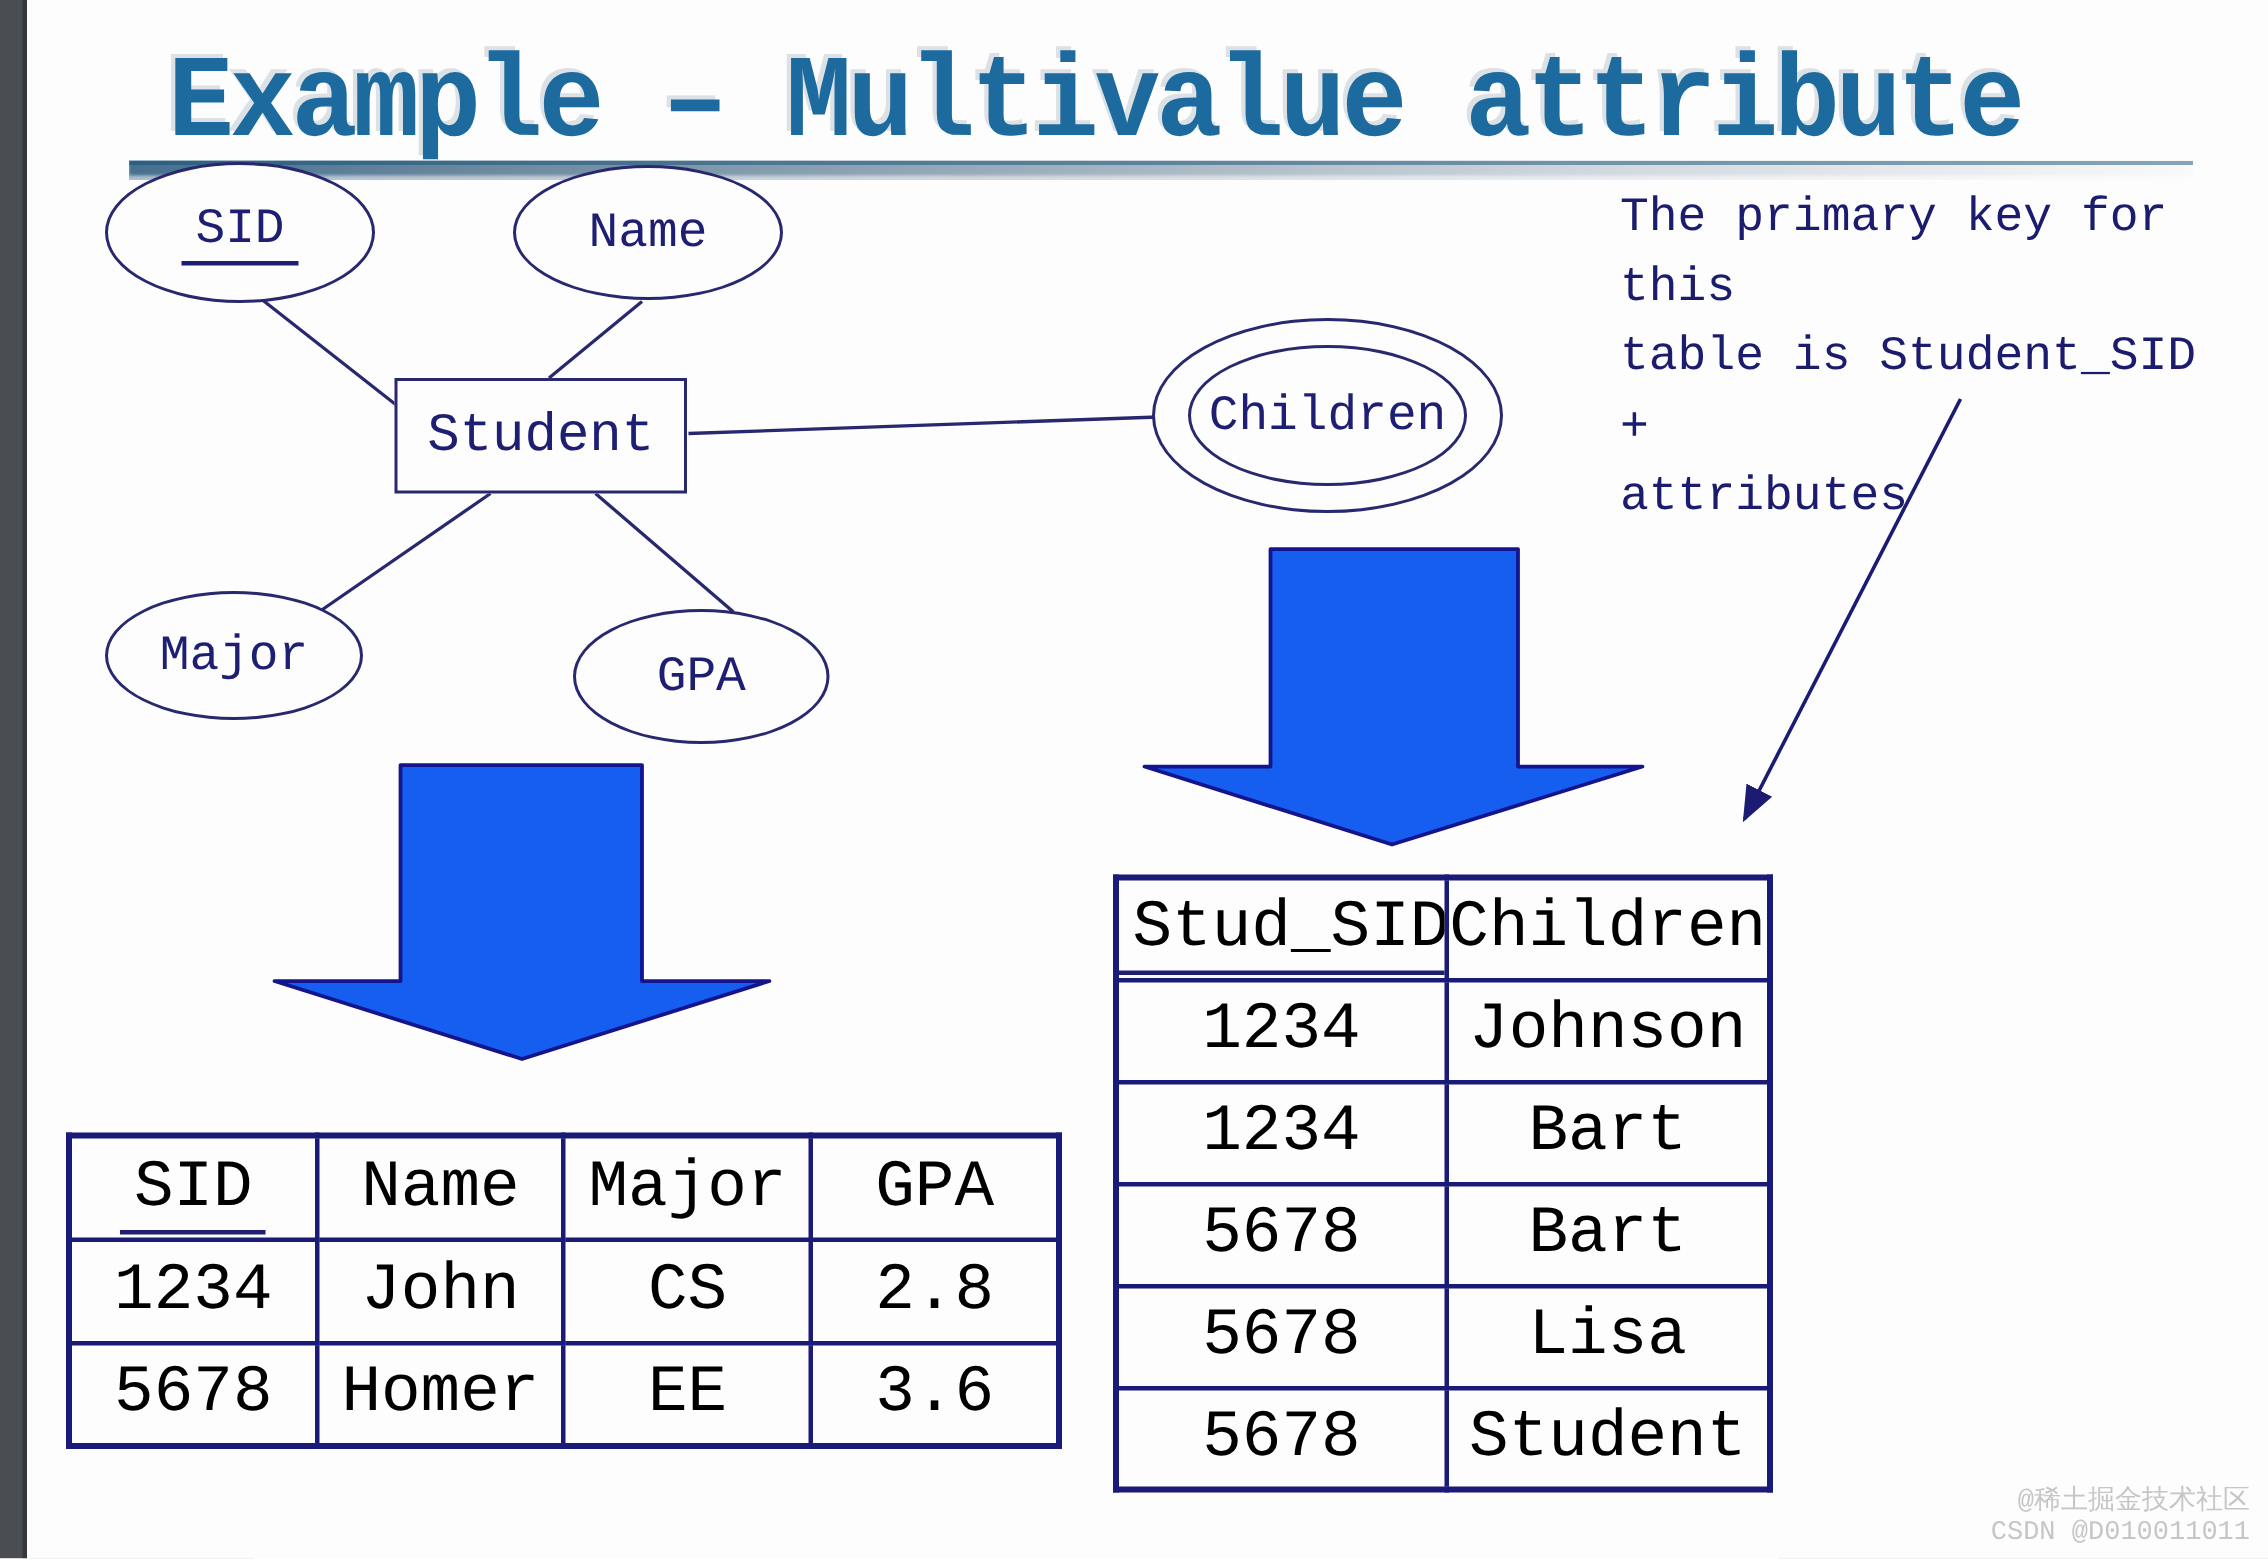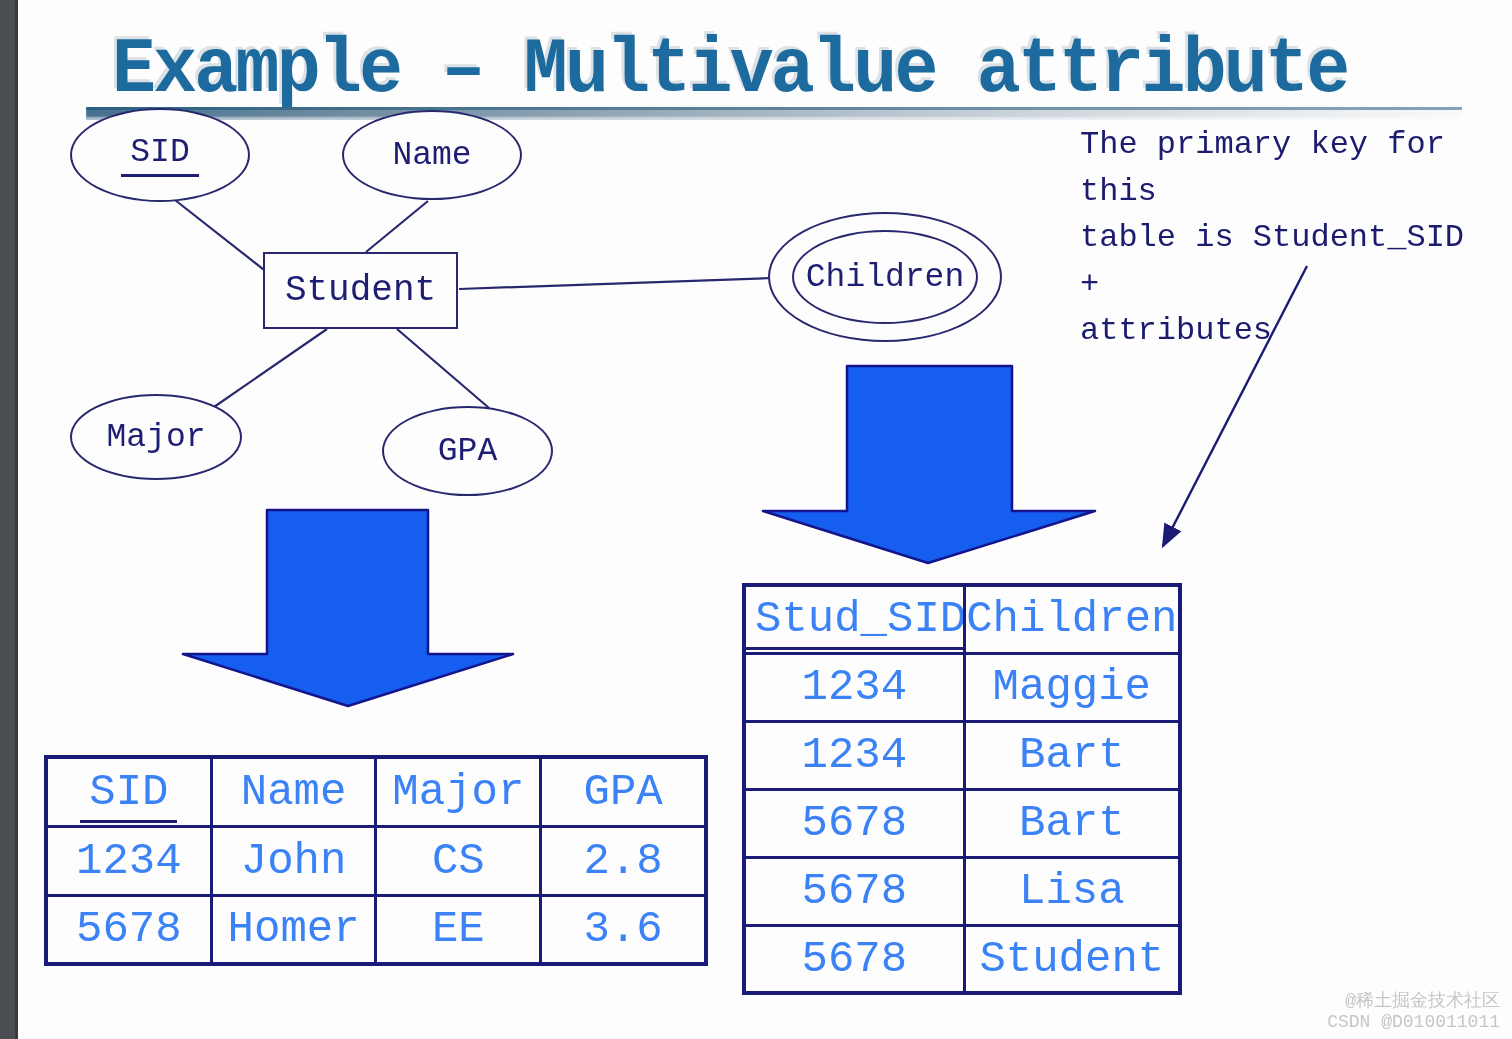--- a/index.html
+++ b/index.html
@@ -39,21 +39,21 @@
     font-size:36px;color:#1e1e72;
   }
   .key-underline{border-bottom:3px solid #1e1e72;padding:0 9px 3px 9px;}
   .annotation{
     position:absolute;left:1080px;top:122px;width:410px;
     font-size:32px;line-height:46.5px;color:#1c1c6e;
   }
   .annotation span{display:block;}
   table.rel{
     position:absolute;border-collapse:collapse;table-layout:fixed;
-    background:#fdfdfe;color:#3b82f6;text-align:center;
+    background:#fdfdfe;color:#000000;text-align:center;
     border:4px solid #1a1a78;font-size:44px;
   }
   table.rel th,table.rel td{
     border:3px solid #1a1a78;font-weight:normal;padding:0;
     overflow:hidden;white-space:nowrap;
   }
   table.student{left:44px;top:755px;width:664px;}
   table.student tr{height:69px;}
   table.children{left:742px;top:583px;width:440px;}
   table.children tr{height:68px;}
@@ -146,21 +146,21 @@
   <table class="rel children">
     <thead>
       <tr>
         <th style="width:50.5%"><span class="key-underline">Stud_SID</span></th>
         <th style="width:49.5%">Children</th>
       </tr>
     </thead>
     <tbody>
       <tr>
         <td>1234</td>
-        <td>Maggie</td>
+        <td>Johnson</td>
       </tr>
       <tr>
         <td>1234</td>
         <td>Bart</td>
       </tr>
       <tr>
         <td>5678</td>
         <td>Bart</td>
       </tr>
       <tr>

